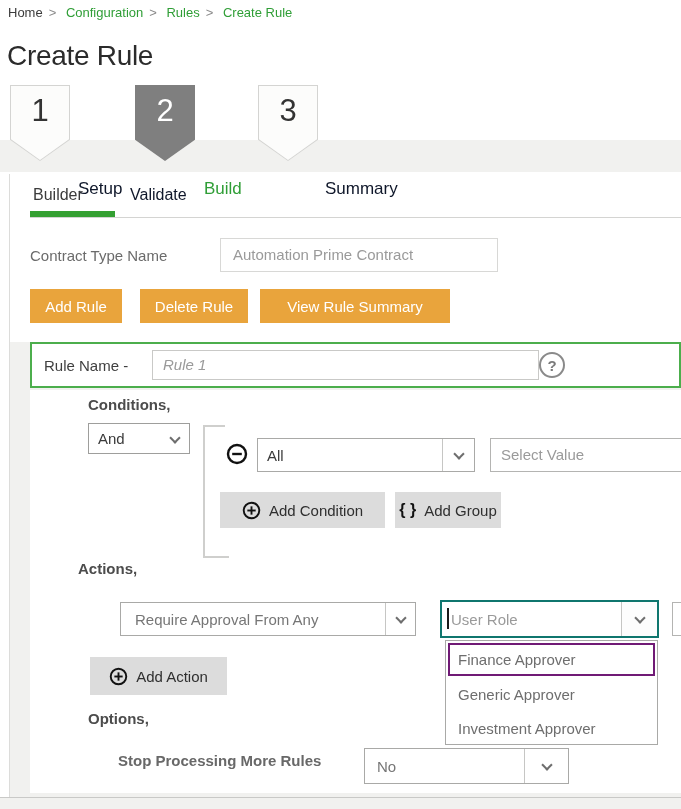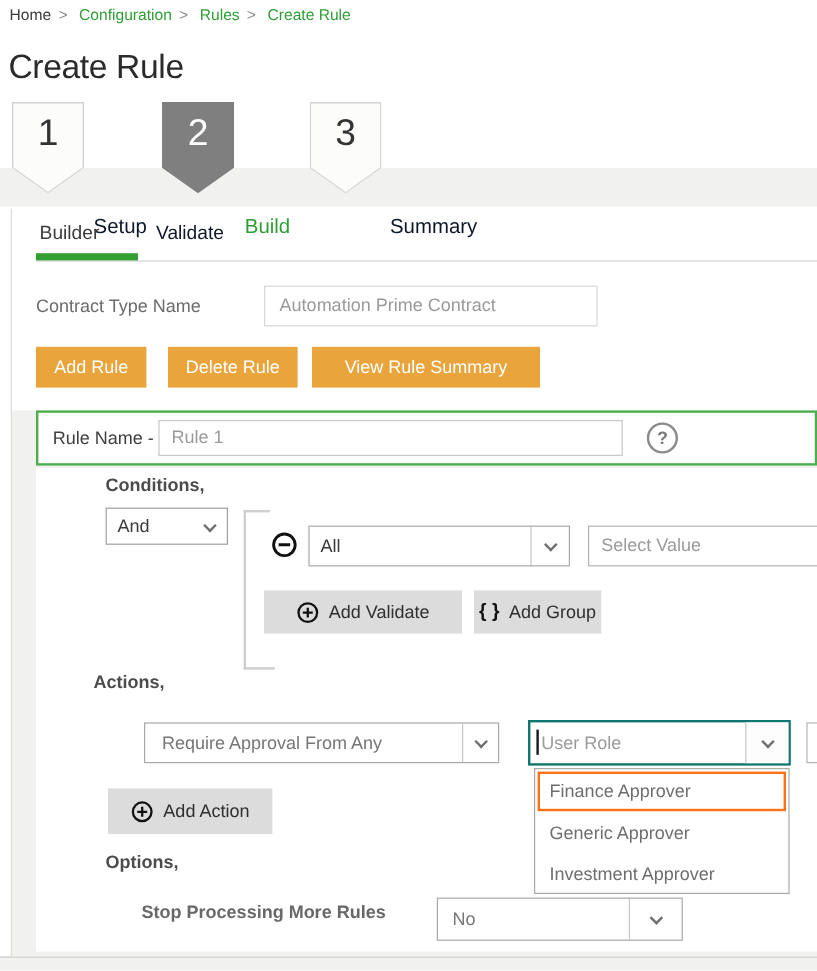--- a/index.html
+++ b/index.html
@@ -45,22 +45,22 @@
   
   .btn-orange { position:absolute; top:289px; height:34px; background:#e9a43c; color:#fff; font-size:15px;
                 display:flex; align-items:center; justify-content:center; cursor:pointer; }
   .btn-add-rule { left:30px; width:92px; }
   .btn-delete-rule { left:140px; width:108px; }
   .btn-view-summary { left:260px; width:190px; }
   
   .rule-wrap { position:absolute; top:342px; left:10px; width:671px; height:455px; background:#f1f1ef; }
   .rule-header { position:absolute; top:0; left:20px; width:651px; height:46px; background:#fff; border:2px solid #4cae4c; }
   .rule-name-label { position:absolute; top:13px; left:12px; font-size:15px; color:#3f3f3f; }
-  .rule-name-input { position:absolute; top:6px; left:100px; width:387px; height:30px; border:1px solid #c9c9c7; background:#fff;
-                     font-size:15px; color:#9a9a9a; line-height:28px; padding-left:10px; }
+  .rule-name-input { position:absolute; top:6px; left:120px; width:387px; height:30px; border:1px solid #c9c9c7; background:#fff;
+                     font-size:15px; color:#9a9a9a; line-height:28px; padding-left:10px;font-style:italic; }
   .help-icon { position:absolute; top:8px; left:507px; width:26px; height:26px; border:2px solid #8a8a8a; border-radius:50%;
                color:#7a7a7a; font-size:15px; font-weight:bold; display:flex; align-items:center; justify-content:center; cursor:pointer; }
   .rule-body { position:absolute; top:48px; left:20px; width:651px; height:403px; background:#fff; }
   
   .section-label { position:absolute; font-size:15px; font-weight:bold; color:#4c4c4c; }
   .select-box { position:absolute; background:#fff; border:1px solid #a9a9a7; cursor:pointer; }
   .select-text { position:absolute; left:9px; top:0; bottom:0; display:flex; align-items:center; font-size:15px; color:#3b3b3b; white-space:nowrap;text-align:right; }
   .select-text.muted { color:#767676; }
   .chev { position:absolute; width:8px; height:8px; border-right:2px solid #6e6e6e; border-bottom:2px solid #6e6e6e; transform:rotate(45deg); }
   .chev-zone { position:absolute; top:0; bottom:0; right:0; border-left:1px solid #c6c6c4; }
@@ -76,21 +76,21 @@
   .minus-wrap { position:absolute; left:196px; top:53px; width:22px; height:22px; cursor:pointer; }
   
   .combo-focus { position:absolute; left:410px; top:210px; width:219px; height:38px; border:2px solid #0f766e; background:#fff; }
   .combo-cursor { position:absolute; left:5px; top:6px; width:2px; height:21px; background:#1a1a1a; }
   .combo-text { position:absolute; left:9px; top:0; bottom:0; display:flex; align-items:center; font-size:15px; color:#9a9a9a; }
   .combo-chev-zone { position:absolute; top:0; bottom:0; right:0; width:36px; border-left:1px solid #c6c6c4; background:#fdfdfd; }
   
   .dropdown-panel { position:absolute; left:415px; top:250px; width:213px; height:105px; background:#fff; border:1px solid #a9a9a7; z-index:6; }
   .dd-item { position:absolute; left:2px; right:2px; height:33px; display:flex; align-items:center; padding-left:10px;
              font-size:15px; color:#6e6e6e; cursor:pointer; }
-  .dd-item.highlight { border:2px solid #f97316; padding-left:8px; }
+  .dd-item.highlight { border:2px solid #701a75; padding-left:8px; }
   
   .stop-label { position:absolute; left:88px; top:362px; font-size:15px; font-weight:bold; color:#686868; }
 </style>
 </head>
 <body>
 
 <div class="canvas">
 
   <div class="breadcrumb">
     <span>Home</span><span class="crumb-sep">&gt;</span>
@@ -176,21 +176,21 @@
       <div class="input-box" style="left:460px; top:48px; width:232px; height:34px;">
         <div class="ph">Select Value</div>
       </div>
 
       <div class="btn-gray" style="left:190px; top:102px; width:165px; height:36px;">
         <svg class="circle-icon" width="19" height="19" viewBox="0 0 22 22">
           <circle cx="11" cy="11" r="9" fill="none" stroke="#111" stroke-width="2.2"></circle>
           <line x1="6.2" y1="11" x2="15.8" y2="11" stroke="#111" stroke-width="2.2"></line>
           <line x1="11" y1="6.2" x2="11" y2="15.8" stroke="#111" stroke-width="2.2"></line>
         </svg>
-        <span>Add Validate</span>
+        <span>Add Condition</span>
       </div>
 
       <div class="btn-gray" style="left:365px; top:102px; width:106px; height:36px;">
         <span class="brace-icon">{ }</span>
         <span>Add Group</span>
       </div>
 
       <div class="section-label" style="left:48px; top:170px;">Actions,</div>
 
       <div class="select-box" style="left:90px; top:212px; width:296px; height:34px;">

